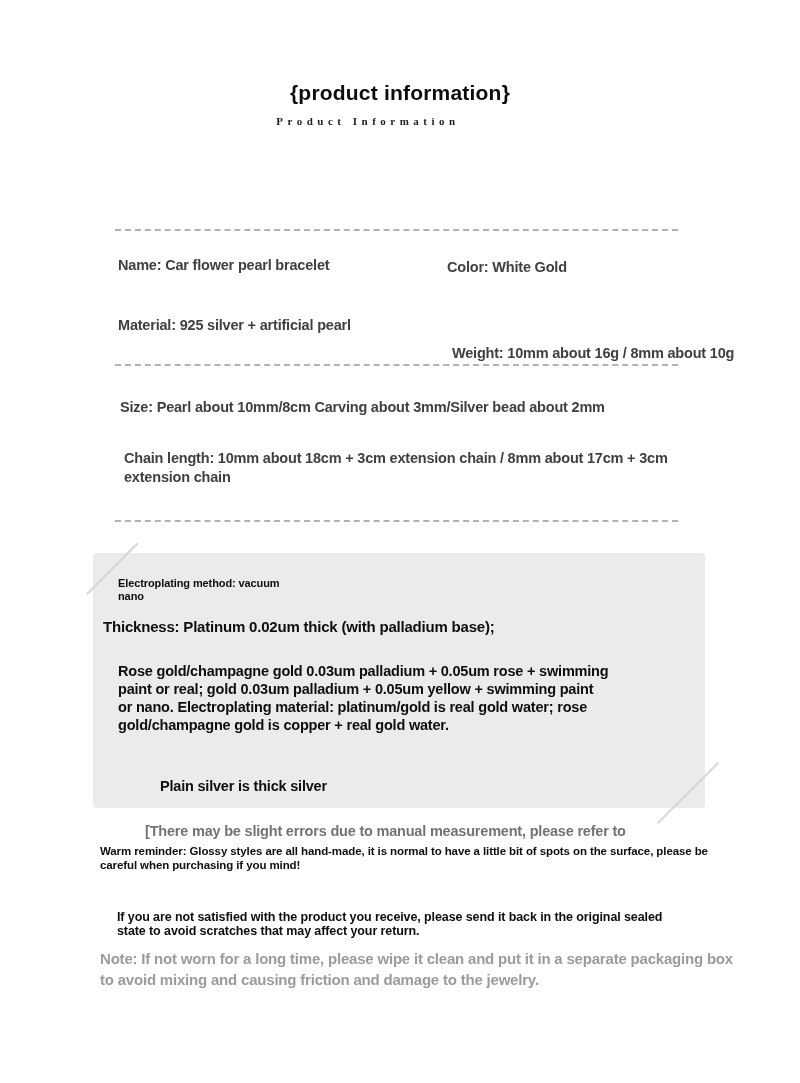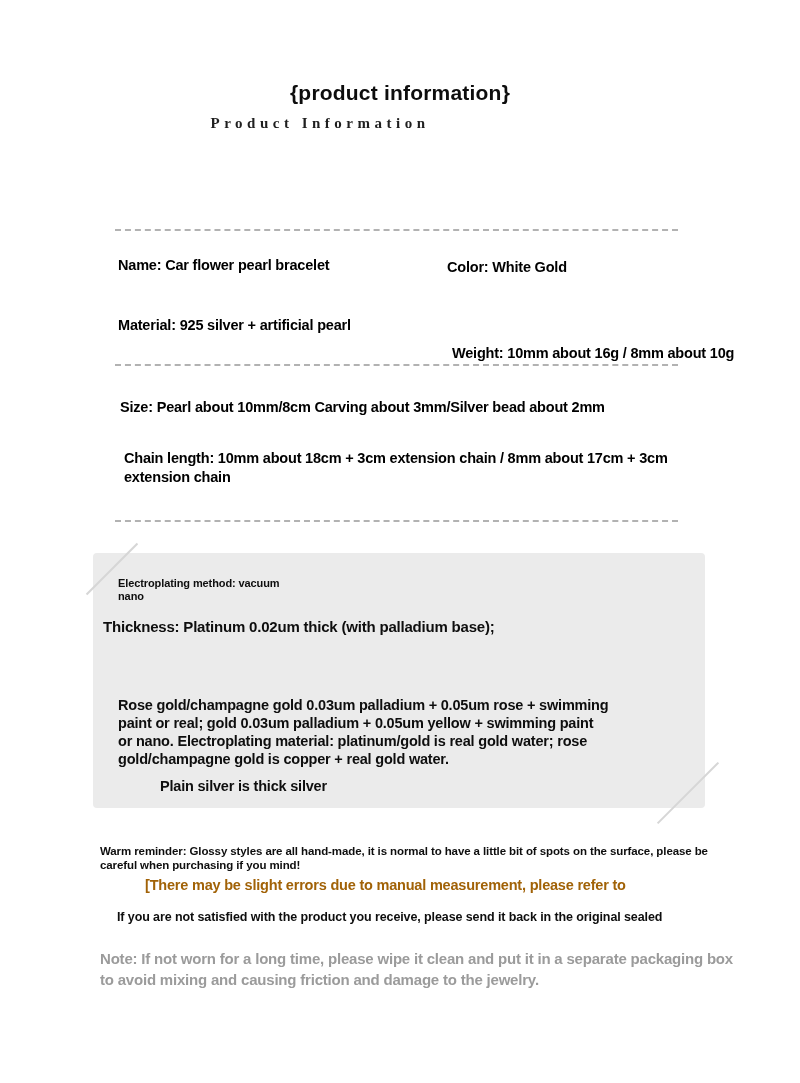--- a/index.html
+++ b/index.html
@@ -19,39 +19,40 @@
     text-align: center;
     font-size: 21px;
     font-weight: 800;
     letter-spacing: 0.2px;
     color: #0d0d0d;
   }
   .subtitle {
     left: 0; top: 115px; width: 640px;
     text-align: center;
     font-family: "Liberation Serif", "DejaVu Serif", serif;
-    font-size: 15px;
+    font-size: 11px;
     font-weight: 600;
     letter-spacing: 4.5px;
     color: #1f1f1f;
+    padding-left: 48px;
   }
 
   .dash {
     left: 115px; width: 563px; height: 0;
     border-top: 2px dashed #b2b2b2;
   }
   .dash1 { top: 229px; }
   .dash2 { top: 364px; }
   .dash3 { top: 520px; }
 
   .spec {
     font-size: 14.5px;
     font-weight: 700;
     letter-spacing: -0.2px;
-    color: #000000;
+    color: #404040;
     white-space: nowrap;
   }
   .spec-name     { left: 118px; top: 257px; }
   .spec-color    { left: 447px; top: 259px; }
   .spec-material { left: 118px; top: 317px; }
   .spec-weight   { left: 452px; top: 329px; margin-top: 16px; }
   .spec-size     { left: 120px; top: 399px; }
   .spec-chain    { left: 124px; top: 449px; line-height: 19px; white-space: normal; width: 620px; }
   .spec-chain .line { white-space: nowrap; }
 
@@ -79,44 +80,44 @@
   }
   .thickness {
     left: 103px; top: 618px;
     font-size: 15px;
     font-weight: 700;
     letter-spacing: -0.2px;
     color: #0e0e0e;
     white-space: nowrap;
   }
   .detail {
-    left: 118px; top: 696px;
+    left: 118px; top: 662px;
     font-size: 14.5px;
     font-weight: 700;
     line-height: 18px;
     letter-spacing: -0.2px;
     color: #0e0e0e;
   }
   .detail .line { white-space: nowrap; }
   .plain-silver {
     left: 160px; top: 778px;
     font-size: 14.5px;
     font-weight: 700;
     letter-spacing: -0.2px;
     color: #0e0e0e;
     white-space: nowrap;
   }
 
   .measurement {
-    left: 145px; top: 876px;
+    left: 145px; top: 822px;
     font-size: 14.5px;
     font-weight: 700;
     line-height: 18.5px;
     letter-spacing: -0.2px;
-    color: #a16207;
+    color: #737373;
   }
   .measurement .line { white-space: nowrap; }
   .measurement .line:nth-child(2) { padding-left: 18px; }
 
   .warm {
     left: 100px; top: 845px;
     font-size: 11.5px;
     font-weight: 700;
     line-height: 13.5px;
     letter-spacing: -0.1px;
@@ -190,20 +191,21 @@
     <div class="line">[There may be slight errors due to manual measurement, please refer to</div>
   </div>
 
   <div class="abs warm">
     <div class="line">Warm reminder: Glossy styles are all hand-made, it is normal to have a little bit of spots on the surface, please be</div>
     <div class="line">careful when purchasing if you mind!</div>
   </div>
 
   <div class="abs return-policy">
     <div class="line">If you are not satisfied with the product you receive, please send it back in the original sealed</div>
+    <div class="line">state to avoid scratches that may affect your return.</div>
   </div>
 
   <div class="abs note">
     <div class="line">Note: If not worn for a long time, please wipe it clean and put it in a separate packaging box</div>
     <div class="line">to avoid mixing and causing friction and damage to the jewelry.</div>
   </div>
 
 </div>
 
 </body></html>

